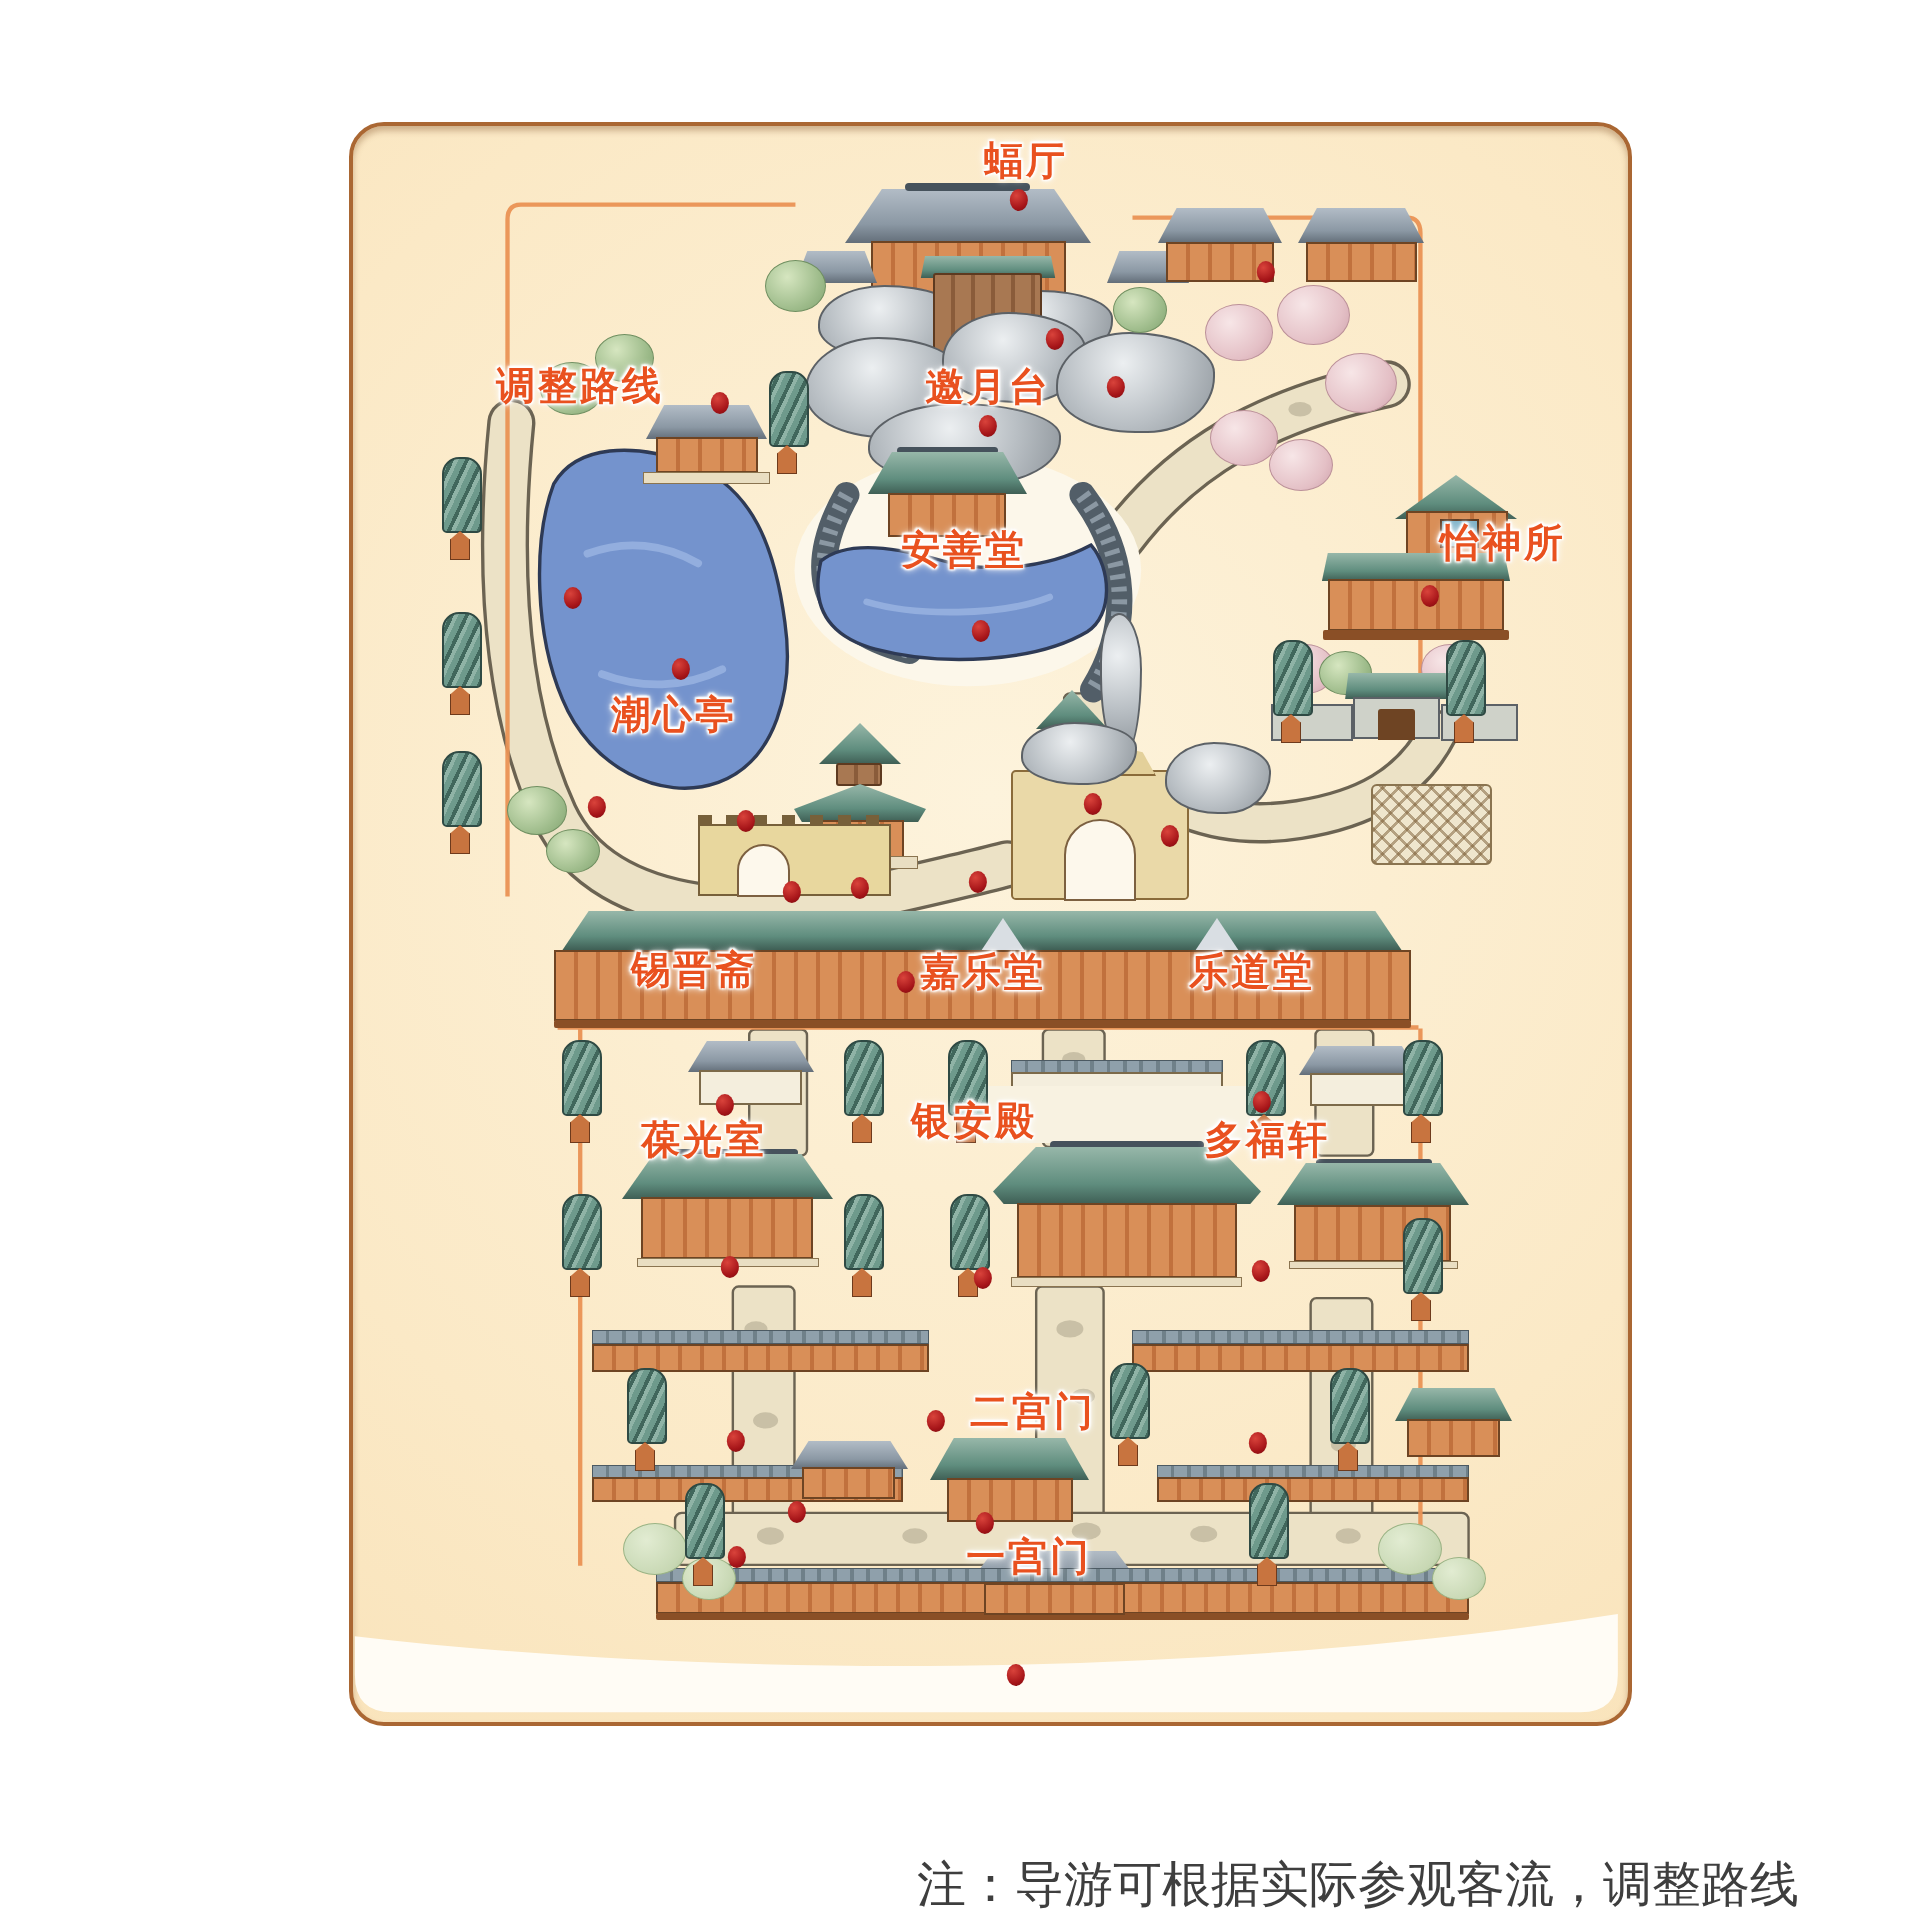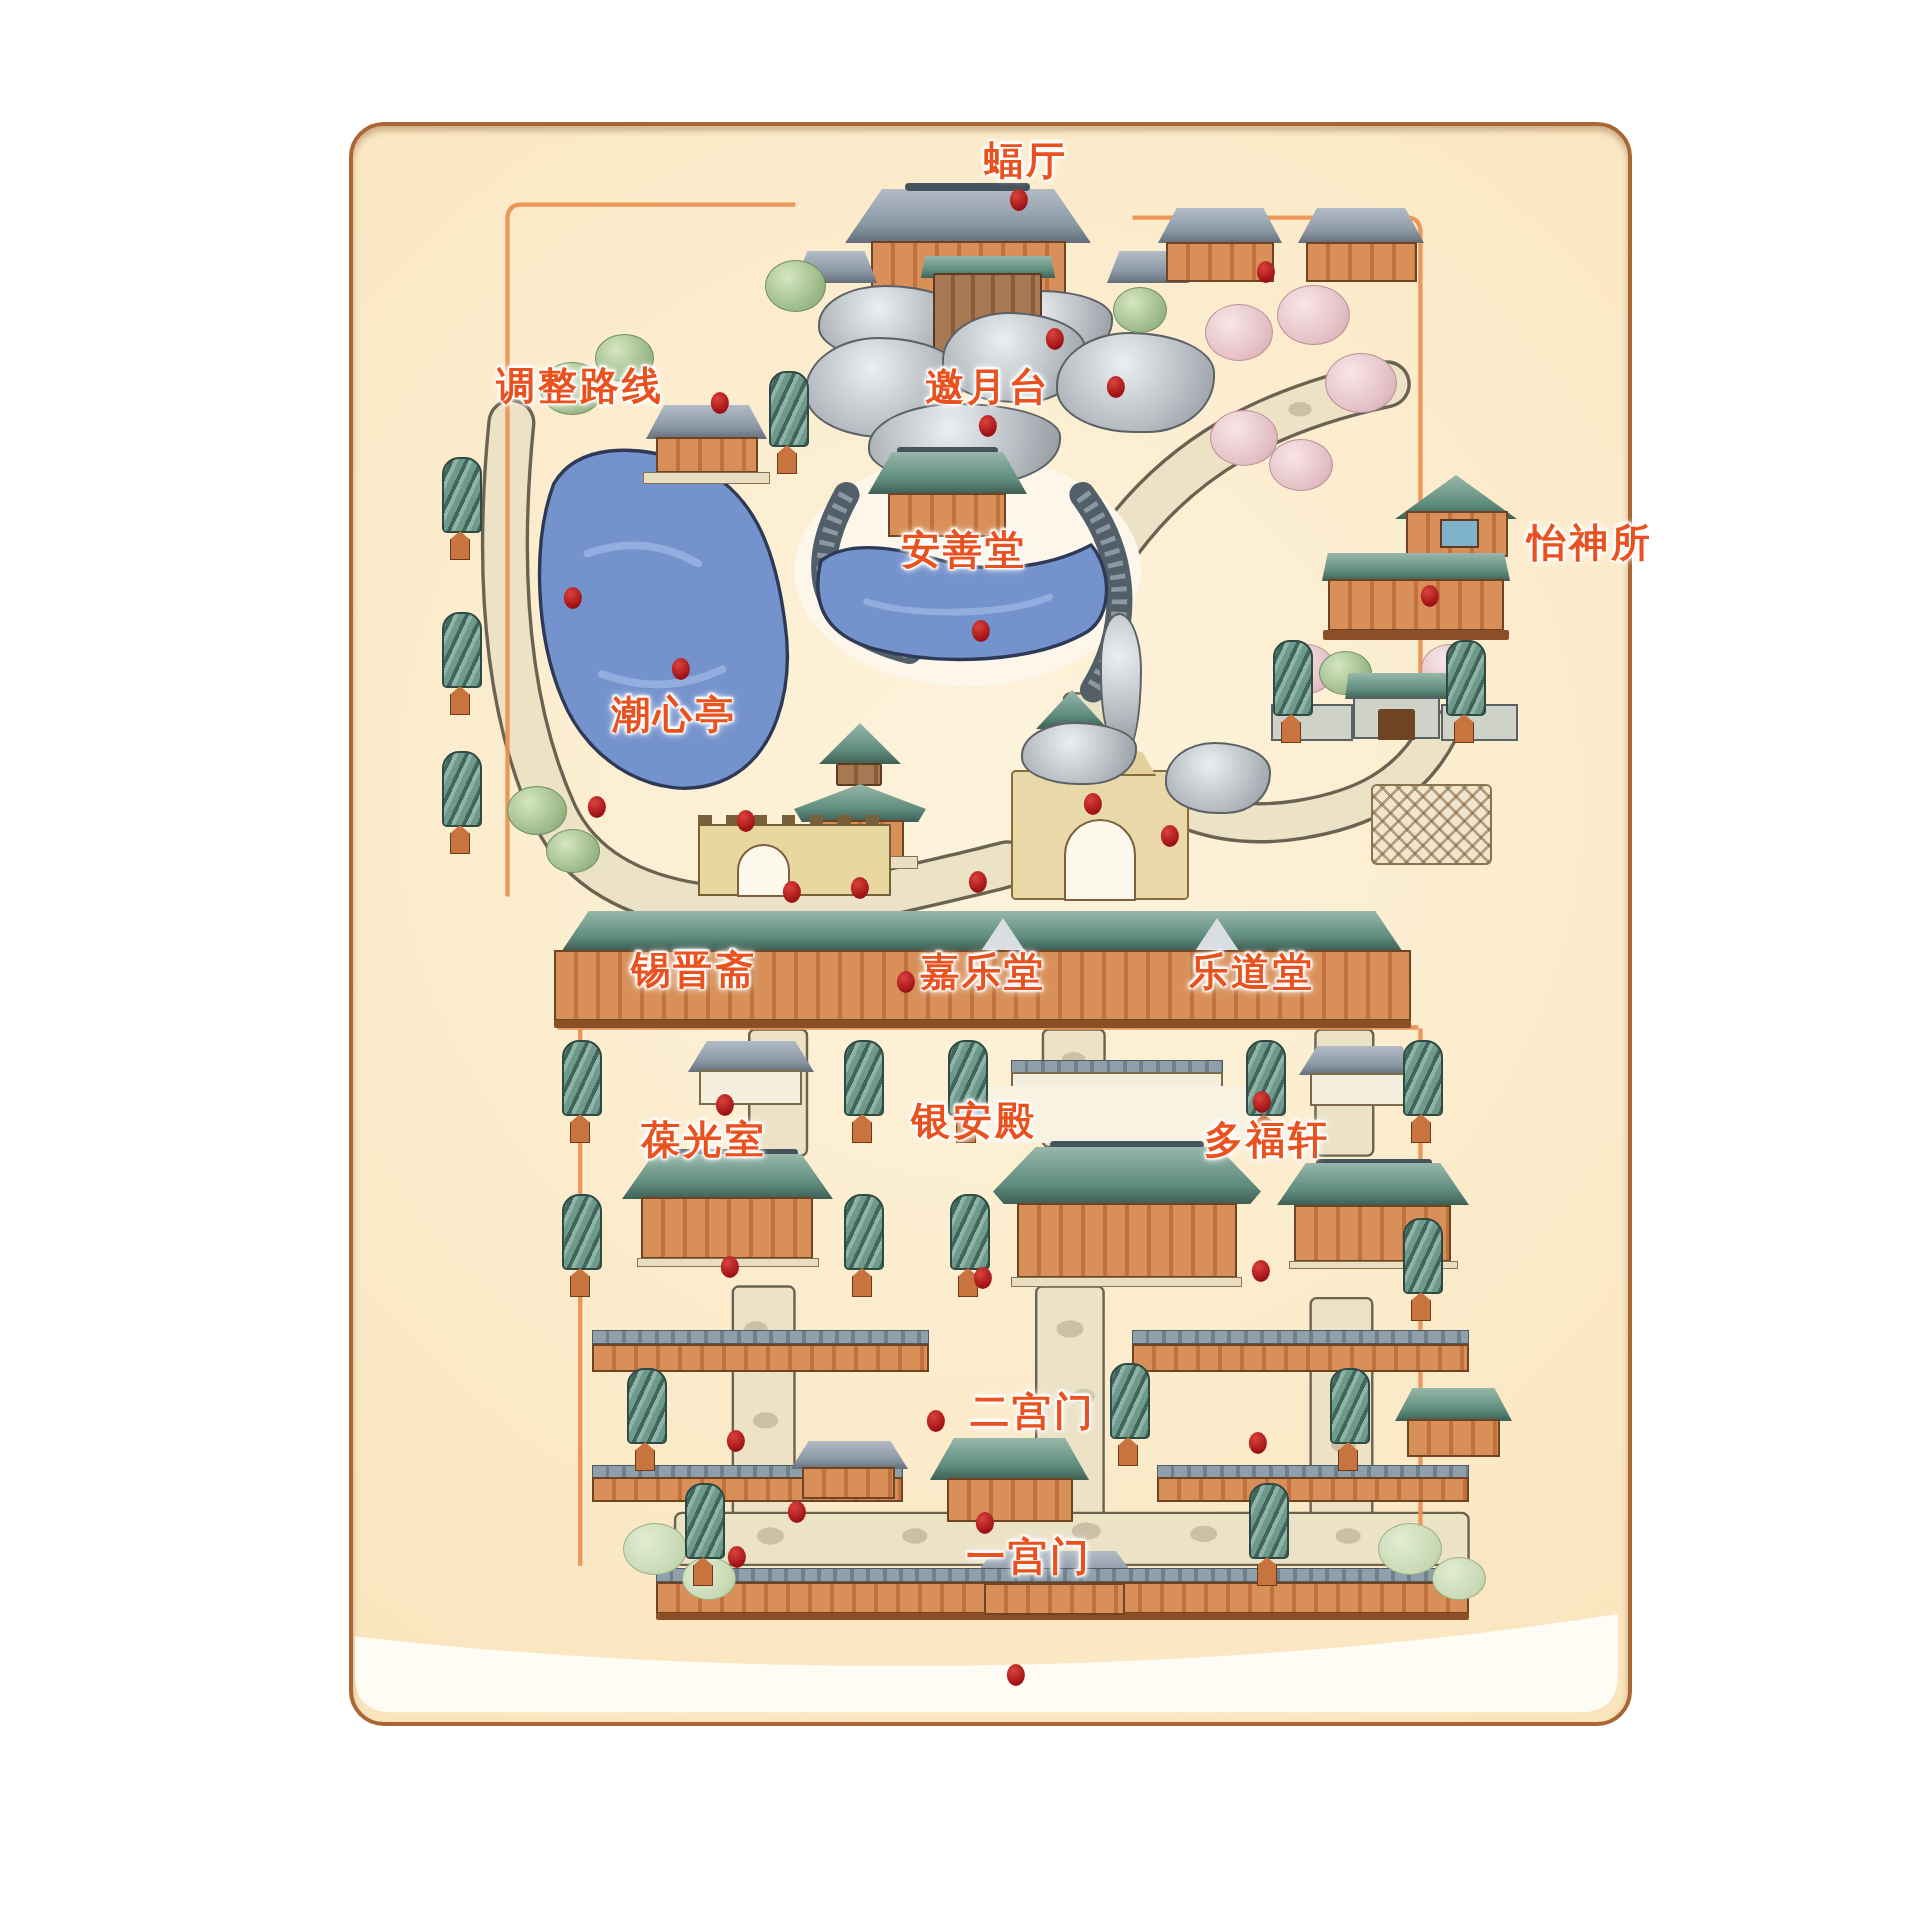--- a/index.html
+++ b/index.html
@@ -303,26 +303,27 @@
       <div class="dotR" style="left: 1258px; top: 1443px;"></div>
       <div class="dotR" style="left: 797px; top: 1512px;"></div>
       <div class="dotR" style="left: 737px; top: 1557px;"></div>
       <div class="dotR" style="left: 985px; top: 1523px;"></div>
       <div class="dotR" style="left: 1016px; top: 1675px;"></div>
     </div>
 
   <div class="lbl" style="left:1026px;top:160px">蝠厅</div>
   <div class="lbl" style="left:580px;top:385px">调整路线</div>
   <div class="lbl" style="left:988px;top:386px">邀月台</div>
-  <div class="lbl" style="left:1590px;top:542px">怡神所</div>
+  <div class="lbl" style="left:1503px;top:542px">怡神所</div>
   <div class="lbl" style="left:964px;top:549px">安善堂</div>
   <div class="lbl" style="left:674px;top:714px">潮心亭</div>
   <div class="lbl" style="left:694px;top:969px">锡晋斋</div>
   <div class="lbl" style="left:983px;top:971px">嘉乐堂</div>
   <div class="lbl" style="left:1252px;top:971px">乐道堂</div>
   <div class="lbl" style="left:704px;top:1139px">葆光室</div>
   <div class="lbl" style="left:974px;top:1120px">银安殿</div>
   <div class="lbl" style="left:1267px;top:1139px">多福轩</div>
   <div class="lbl" style="left:1033px;top:1411px">二宫门</div>
   <div class="lbl" style="left:1029px;top:1556px">一宫门</div>
 
+  <div class="note">注：导游可根据实际参观客流，调整路线</div>
 </div>
 
 
 </body></html>

